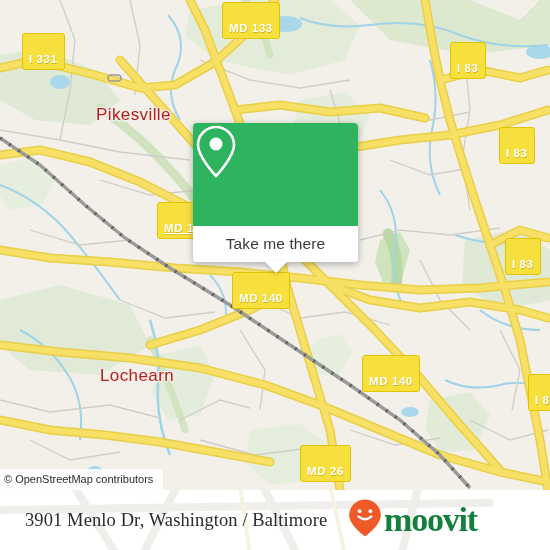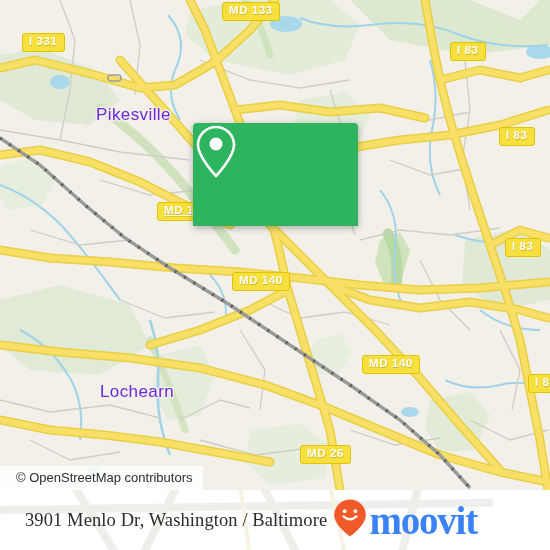--- a/index.html
+++ b/index.html
@@ -21,21 +21,21 @@
     left: 0; top: 0;
     width: 550px; height: 490px;
     background: #f2f0e9;
     overflow: hidden;
   }
   #map svg { position: absolute; left: 0; top: 0; display: block; }
 
   
   .place-label {
     position: absolute;
-    color: #6d28d9;
+    color: #b91c1c;
     font-size: 17px;
     letter-spacing: 0.4px;
     white-space: nowrap;
     text-shadow:
        1.5px 0 1px #f2f0e9, -1.5px 0 1px #f2f0e9,
        0 1.5px 1px #f2f0e9, 0 -1.5px 1px #f2f0e9,
        1px 1px 1px #f2f0e9, -1px -1px 1px #f2f0e9,
        1px -1px 1px #f2f0e9, -1px 1px 1px #f2f0e9;
     padding-left: 20px;
   }
@@ -43,36 +43,36 @@
   
   .shield {
     position: absolute;
     background: #f7e03d;
     border: 1.5px solid #e0c400;
     border-radius: 3px;
     color: #ffffff;
     font-size: 11.5px;
     font-weight: bold;
     letter-spacing: 0.6px;
-    padding: 2px 6px 3px 6px;
+    padding: 20px 6px 3px 6px;
     white-space: nowrap;
     line-height: 1;
     text-shadow: 0.5px 0.5px 0 rgba(120,100,0,.35);
     box-sizing: border-box;
   }
 
   
   #attribution {
     position: absolute;
     left: 0;
     bottom: 0;
     background: rgba(255,255,255,0.82);
     color: #2d2d2d;
-    font-size: 13px;
-    padding: 4px 10px 5px 16px;
+    font-size: 11px;
+    padding: 4px 10px 5px 4px;
     white-space: nowrap;
   }
 
   
   #popup-card {
     position: absolute;
     left: 193px; top: 123px;
     width: 165px;
     border-radius: 4px;
     box-shadow: 0 2px 7px rgba(0,0,0,0.30);
@@ -135,22 +135,22 @@
     letter-spacing: 0.1px;
     white-space: nowrap;
   }
   #brand {
     position: relative;
     display: flex;
     align-items: center;
     gap: 2px;
   }
   #brand-name {
-    color: #3b82f6;
-    font-size: 39px;
+    color: #15803d;
+    font-size: 34px;
     font-weight: bold;
     letter-spacing: -1.2px;
     line-height: 1;
   }
 </style>
 </head>
 <body>
 
 <div id="app">
 
@@ -263,21 +263,21 @@
         <path d="M0,138 L40,165 L85,205 L125,238 L170,268 L230,305 L290,345 L350,385 L400,420 L440,455 L470,488" stroke="#9a9a98" stroke-width="3.4" fill="none"></path>
         <path d="M0,138 L40,165 L85,205 L125,238 L170,268 L230,305 L290,345 L350,385 L400,420 L440,455 L470,488" stroke="#5f5f5e" stroke-width="3.4" fill="none" stroke-dasharray="2 9"></path>
       </g>
 
       <g>
         <rect x="108" y="75" width="13" height="6" rx="3" fill="none" stroke="#9a9a98" stroke-width="1.4"></rect>
       </g>
     </svg>
 
     <div class="place-label" style="left:76px; top:105px;">Pikesville</div>
-    <div class="place-label" style="left:80px; top:382px;">Lochearn</div>
+    <div class="place-label" style="left:80px; top:366px;">Lochearn</div>
 
     <div class="shield" style="left:222px; top:2px;">MD 133</div>
     <div class="shield" style="left:22px; top:33px;">I 331</div>
     <div class="shield" style="left:450px; top:42px;">I 83</div>
     <div class="shield" style="left:499px; top:127px;">I 83</div>
     <div class="shield" style="left:157px; top:202px;text-decoration:underline;">MD 1</div>
     <div class="shield" style="left:505px; top:238px;">I 83</div>
     <div class="shield" style="left:232px; top:272px;">MD 140</div>
     <div class="shield" style="left:362px; top:355px;">MD 140</div>
     <div class="shield" style="left:528px; top:374px;">I 8</div>
@@ -286,20 +286,24 @@
     <div id="attribution">© OpenStreetMap contributors</div>
 
     <div id="popup-card">
       <div id="popup-top">
         <span>
           <svg width="46" height="58" viewBox="0 0 46 58" aria-hidden="true">
             <path d="M23 4 C13 4 5 12 5 22 C5 34 23 53 23 53 C23 53 41 34 41 22 C41 12 33 4 23 4 Z" fill="none" stroke="#ffffff" stroke-width="2.6" stroke-linejoin="round"></path>
             <circle cx="23" cy="21" r="6.5" fill="#ffffff"></circle>
           </svg>
         </span>
+      </div>
+      <div id="popup-bottom">
+        <span id="cta-label">Take me there</span>
+        <div id="popup-tail"></div>
       </div>
     </div>
 
   </div>
 
   <div id="footer">
 
     <svg id="footer-bg" viewBox="0 0 550 60">
       <g stroke="#f0eeea" stroke-width="8" fill="none" stroke-linecap="round">
         <path d="M70,-10 L120,70"></path>

